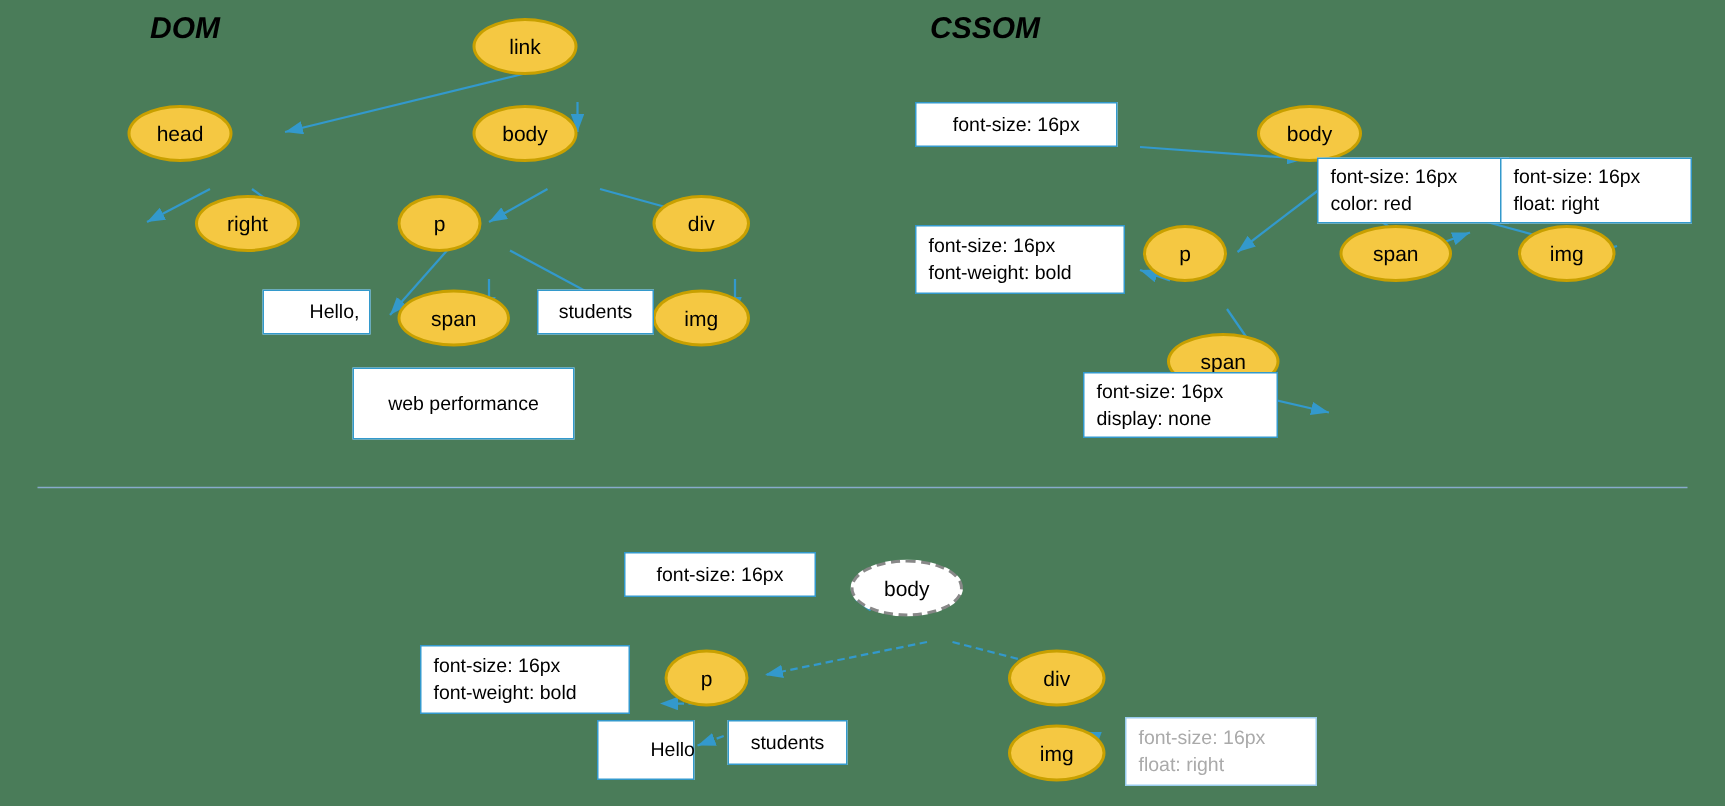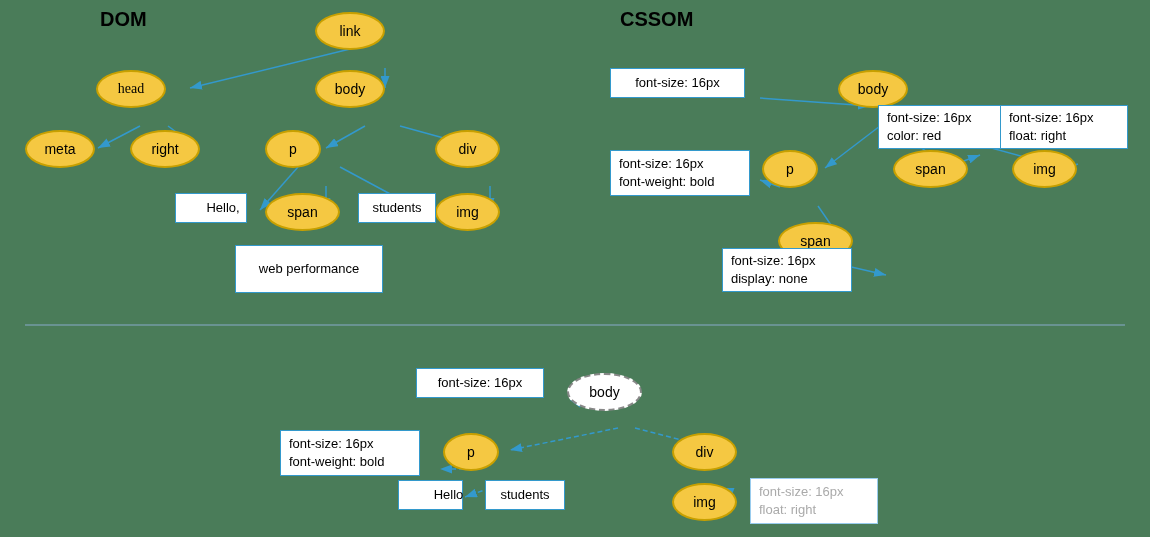--- a/index.html
+++ b/index.html
@@ -16,20 +16,21 @@
       position: relative;
       width: 1150px;
       height: 537px;
     }
 
     
     .section-label {
       position: absolute;
       font-size: 20px;
       font-weight: bold;
+      font-style: italic;
       color: #000;
     }
 
     
     .oval {
       position: absolute;
       background: #f5c842;
       border: 2px solid #c8a000;
       border-radius: 50%;
       display: flex;
@@ -167,23 +168,22 @@
 
     <line x1="730" y1="488" x2="730" y2="500" stroke="#3399cc" stroke-width="1.5" stroke-dasharray="5,3" marker-end="url(#arrowhead-dashed)"></line>
 
     <line x1="760" y1="519" x2="778" y2="516" stroke="#3399cc" stroke-width="1.5" stroke-dasharray="5,3" marker-end="url(#arrowhead-dashed)"></line>
   </svg>
 
   <div class="section-label" style="left:100px; top:8px;">DOM</div>
   <div class="section-label" style="left:620px; top:8px;">CSSOM</div>
 
   <div class="oval" style="left:315px; top:12px; width:70px; height:38px;">link</div>
-  <div class="oval" style="left:96px; top:70px; width:70px; height:38px;font-family:Liberation Serif, serif;">head</div>
+  <div class="oval" style="left:85px; top:70px; width:70px; height:38px;">head</div>
   <div class="oval" style="left:315px; top:70px; width:70px; height:38px;">body</div>
-  <div class="oval" style="left:25px; top:130px; width:70px; height:38px;">meta</div>
   <div class="oval" style="left:130px; top:130px; width:70px; height:38px;">right</div>
   <div class="oval" style="left:265px; top:130px; width:56px; height:38px;">p</div>
   <div class="oval" style="left:435px; top:130px; width:65px; height:38px;">div</div>
   <div class="oval" style="left:265px; top:193px; width:75px; height:38px;">span</div>
   <div class="oval" style="left:435px; top:193px; width:65px; height:38px;">img</div>
 
   <div class="box" style="left:175px; top:193px; width:72px; height:30px;padding-left:32px;">Hello,</div>
   <div class="box" style="left:358px; top:193px; width:78px; height:30px;">students</div>
   <div class="box" style="left:235px; top:245px; width:148px; height:48px;text-align:center;">web performance</div>
 
@@ -214,20 +214,20 @@
   <div class="oval-dashed" style="left:567px; top:373px; width:75px; height:38px;">body</div>
   <div class="oval" style="left:443px; top:433px; width:56px; height:38px;">p</div>
   <div class="oval" style="left:672px; top:433px; width:65px; height:38px;">div</div>
   <div class="oval" style="left:672px; top:483px; width:65px; height:38px;">img</div>
 
   <div class="box" style="left:416px; top:368px; width:128px; height:30px;">font-size: 16px</div>
   <div class="box" style="left:280px; top:430px; width:140px; height:46px; flex-direction:column; align-items:flex-start;">
     <span>font-size: 16px</span>
     <span>font-weight: bold</span>
   </div>
-  <div class="box" style="left:398px; top:480px; width:65px; height:30px;padding-left:44px;">Hello</div>
+  <div class="box" style="left:398px; top:480px; width:65px; height:40px;padding-left:44px;">Hello</div>
   <div class="box" style="left:485px; top:480px; width:80px; height:30px;">students</div>
   <div class="box-faded" style="left:750px; top:478px; width:128px; height:46px;">
     <span>font-size: 16px</span>
     <span>float: right</span>
   </div>
 
 </div>
 
 </body></html>

